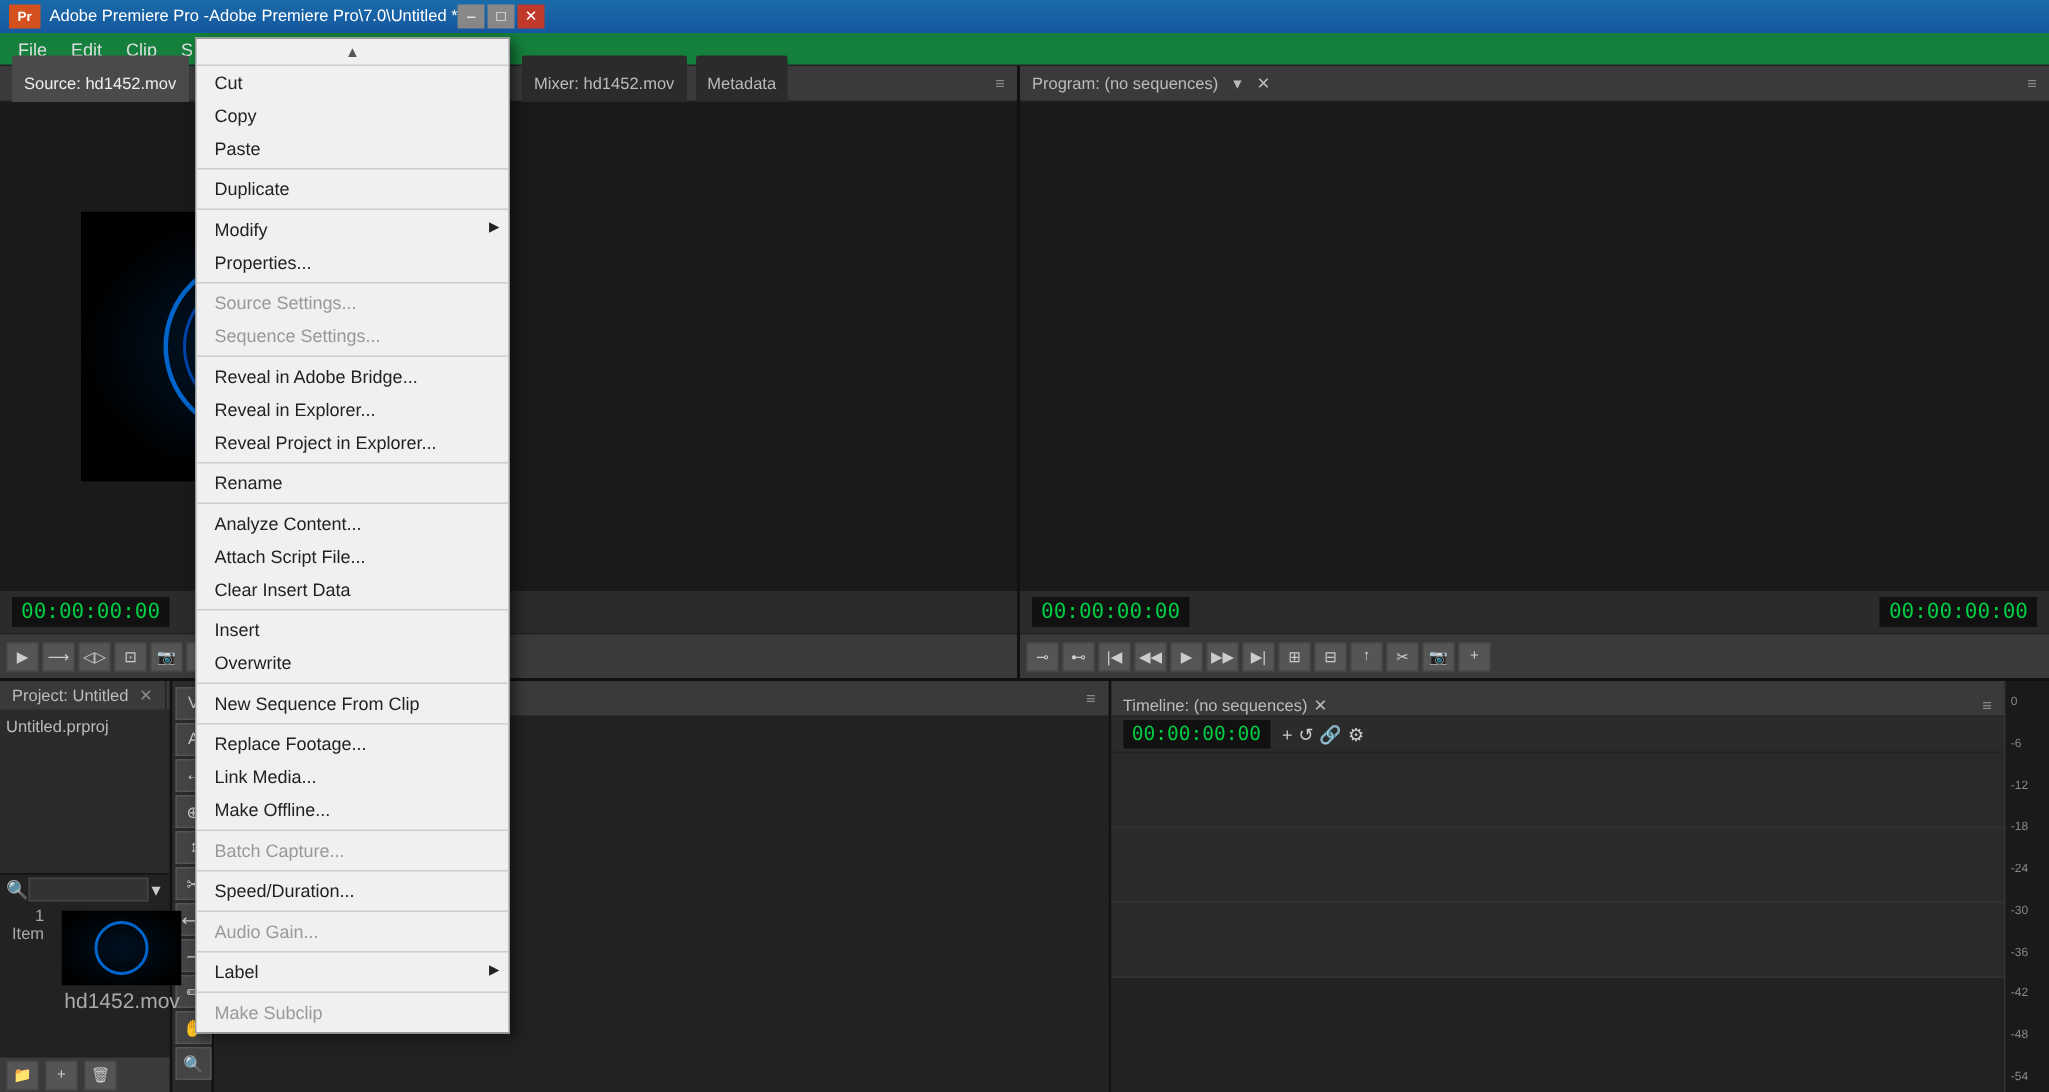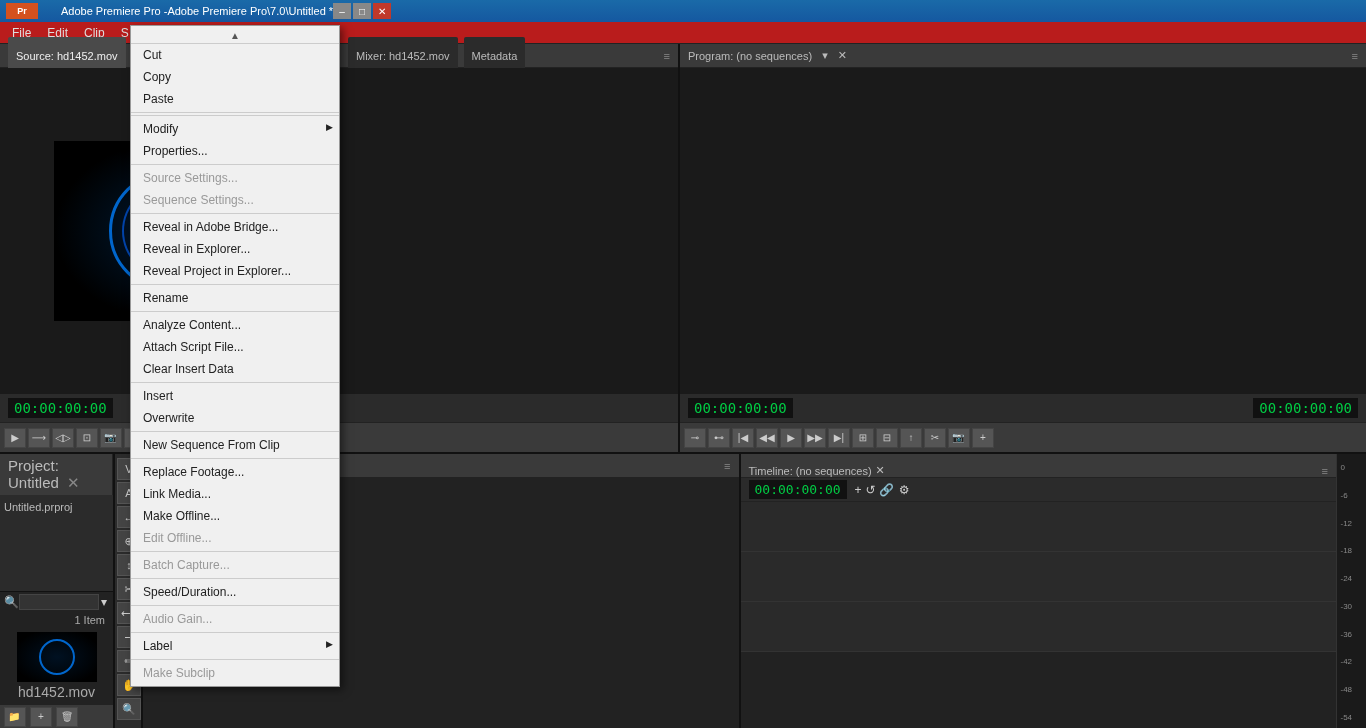--- a/index.html
+++ b/index.html
@@ -18,40 +18,40 @@
     #title-bar {
       height: 22px;
       background: linear-gradient(to bottom, #1a6aa8, #1558a0);
       display: flex;
       align-items: center;
       padding: 0 6px;
       color: white;
       font-size: 11px;
     }
     #title-bar .logo {
-      width: 32px; height: 16px;
+      width: 21px; height: 16px;
       background: #d4511f;
-      margin-right: 23px;
+      margin-right: 6px;
       font-size: 9px;
       display: flex; align-items: center; justify-content: center;
       color: white; font-weight: bold;
     }
     #title-bar .win-btns { display: flex; gap: 2px; }
     #title-bar .win-btn {
       width: 18px; height: 16px;
       background: #888;
       display: flex; align-items: center; justify-content: center;
       font-size: 10px; cursor: pointer; color: white;
     }
     #title-bar .win-btn.close { background: #c0392b; }
 
     
     #menu-bar {
       height: 22px;
-      background: #b91c1c;
+      background: #15803d;
       display: flex;
       align-items: center;
       padding: 0 4px;
       border-bottom: 1px solid #222;
     }
     #menu-bar .menu-item {
       padding: 2px 8px;
       cursor: pointer;
       color: #ddd;
       font-size: 12px;
@@ -210,21 +210,21 @@
       border-right: 2px solid #111;
       display: flex;
       flex-direction: column;
     }
     .project-tabs {
       display: flex;
       background: #3a3a3a;
     }
     .project-tab {
       padding: 3px 8px;
-      font-size: 15px;
+      font-size: 11px;
       color: #bbb;
       cursor: pointer;
       border-right: 1px solid #222;
     }
     .project-tab .close-x {
       color: #888;
       margin-left: 4px;
     }
     .project-content {
       flex: 1;
@@ -248,21 +248,21 @@
       color: #ccc;
       font-size: 11px;
       padding: 1px 4px;
       width: 80px;
     }
 
     .thumb-area {
       flex: 1;
       background: #222;
       position: relative;
-      display: flex; flex-direction: column;
+      display: flex; flex-direction: row;
     }
     .thumb-item {
       display: flex;
       flex-direction: column;
       align-items: center;
       padding: 4px;
     }
     .thumb-img {
       width: 80px; height: 50px;
       background: #000;
@@ -660,20 +660,21 @@
 </div>
 
 <div id="context-menu">
   <div class="cm-arrow-top">
     <span class="cm-arrow">▲</span>
   </div>
   <div class="cm-item">Cut</div>
   <div class="cm-item">Copy</div>
   <div class="cm-item">Paste</div>
   <div class="cm-separator"></div>
+  <div class="cm-item">Duplicate</div>
   <div class="cm-separator"></div>
   <div class="cm-item has-sub">Modify</div>
   <div class="cm-item">Properties...</div>
   <div class="cm-separator"></div>
   <div class="cm-item disabled">Source Settings...</div>
   <div class="cm-item disabled">Sequence Settings...</div>
   <div class="cm-separator"></div>
   <div class="cm-item">Reveal in Adobe Bridge...</div>
   <div class="cm-item">Reveal in Explorer...</div>
   <div class="cm-item">Reveal Project in Explorer...</div>
@@ -685,21 +686,20 @@
   <div class="cm-item">Clear Insert Data</div>
   <div class="cm-separator"></div>
   <div class="cm-item">Insert</div>
   <div class="cm-item">Overwrite</div>
   <div class="cm-separator"></div>
   <div class="cm-item">New Sequence From Clip</div>
   <div class="cm-separator"></div>
   <div class="cm-item">Replace Footage...</div>
   <div class="cm-item">Link Media...</div>
   <div class="cm-item">Make Offline...</div>
-  <div class="cm-item disabled">Edit Offline...</div>
   <div class="cm-separator"></div>
   <div class="cm-item disabled">Batch Capture...</div>
   <div class="cm-separator"></div>
   <div class="cm-item">Speed/Duration...</div>
   <div class="cm-separator"></div>
   <div class="cm-item disabled">Audio Gain...</div>
   <div class="cm-separator"></div>
   <div class="cm-item has-sub">Label</div>
   <div class="cm-separator"></div>
   <div class="cm-item disabled">Make Subclip</div>

